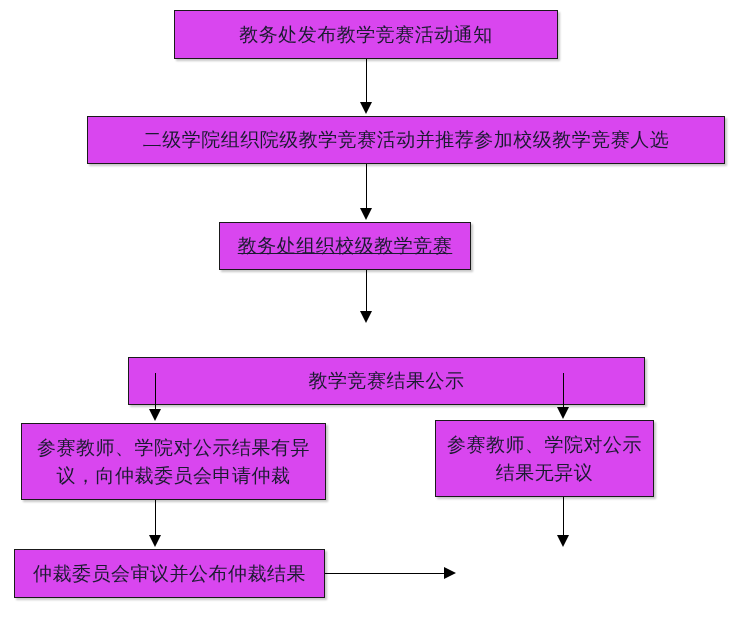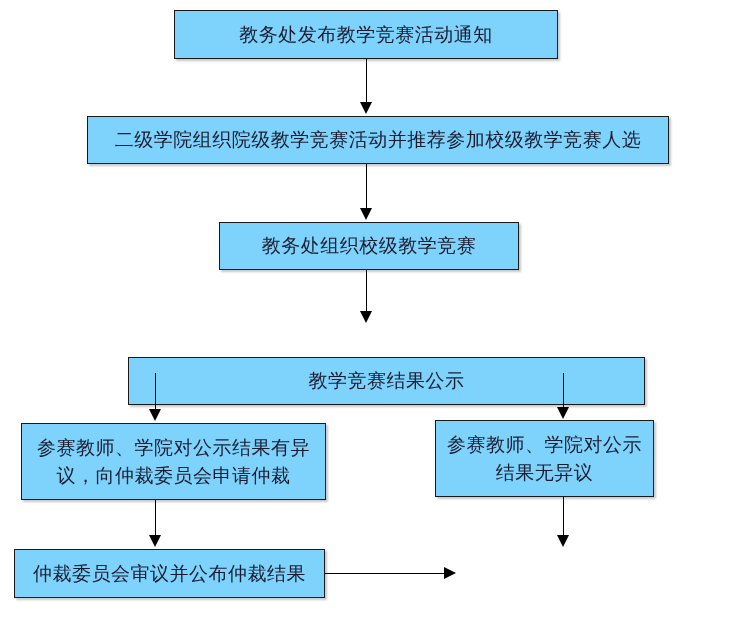--- a/index.html
+++ b/index.html
@@ -14,21 +14,21 @@
     position: relative;
     width: 756px;
     height: 636px;
     background: #ffffff;
     overflow: hidden;
   }
   .node {
     position: absolute;
     box-sizing: border-box;
     border: 1.5px solid #1a1a1a;
-    background: #7dd3fc;
+    background: #d946ef;
     box-shadow: 2px 2px 2px rgba(0,0,0,0.22);
     display: flex;
     align-items: center;
     justify-content: center;
     text-align: center;
     color: #1b1b30;
     font-size: 19px;
     line-height: 1.45;
     letter-spacing: 0.5px;
     padding: 2px 6px;
@@ -71,28 +71,28 @@
 
 <div id="flowchart">
 
   <div class="node" style="left:174px; top:10px; width:384px; height:49px;">
     <span class="label">教务处发布教学竞赛活动通知</span>
   </div>
 
   <div class="vline" style="left:366px; top:59px; height:45px;"></div>
   <div class="arrow-down" style="left:360px; top:102px;"></div>
 
-  <div class="node" style="left:87px; top:116px; width:582px; height:48px;">
+  <div class="node" style="left:87px; top:116px; width:638px; height:48px;">
     <span class="label">二级学院组织院级教学竞赛活动并推荐参加校级教学竞赛人选</span>
   </div>
 
   <div class="vline" style="left:366px; top:164px; height:46px;"></div>
   <div class="arrow-down" style="left:360px; top:208px;"></div>
 
-  <div class="node" style="left:219px; top:222px; width:300px; height:48px;">
+  <div class="node" style="left:219px; top:222px; width:252px; height:48px;text-decoration:underline;">
     <span class="label">教务处组织校级教学竞赛</span>
   </div>
 
   <div class="vline" style="left:366px; top:270px; height:43px;"></div>
   <div class="arrow-down" style="left:360px; top:311px;"></div>
 
   <div class="node" style="left:128px; top:325px; width:517px; height:48px;margin-top:32px;">
     <span class="label">教学竞赛结果公示</span>
   </div>
 

